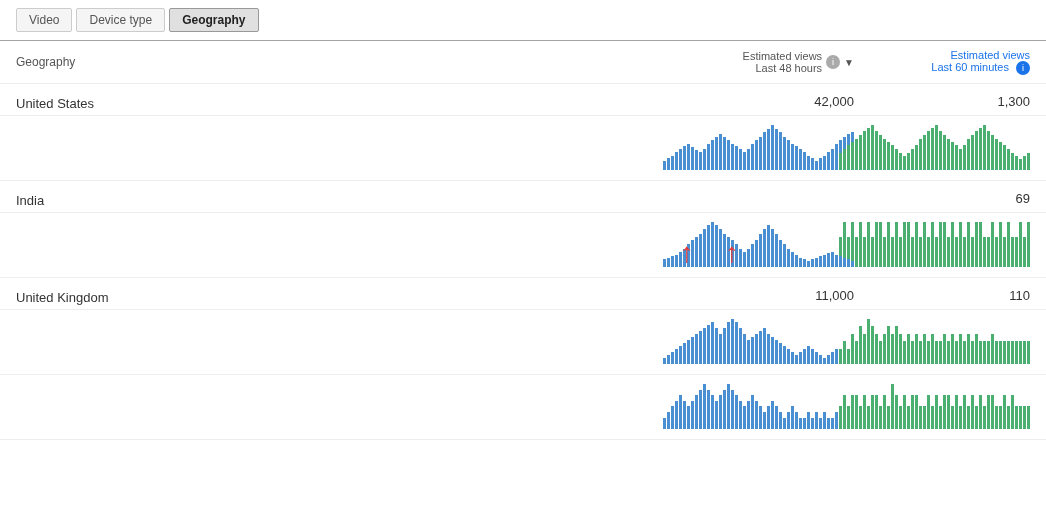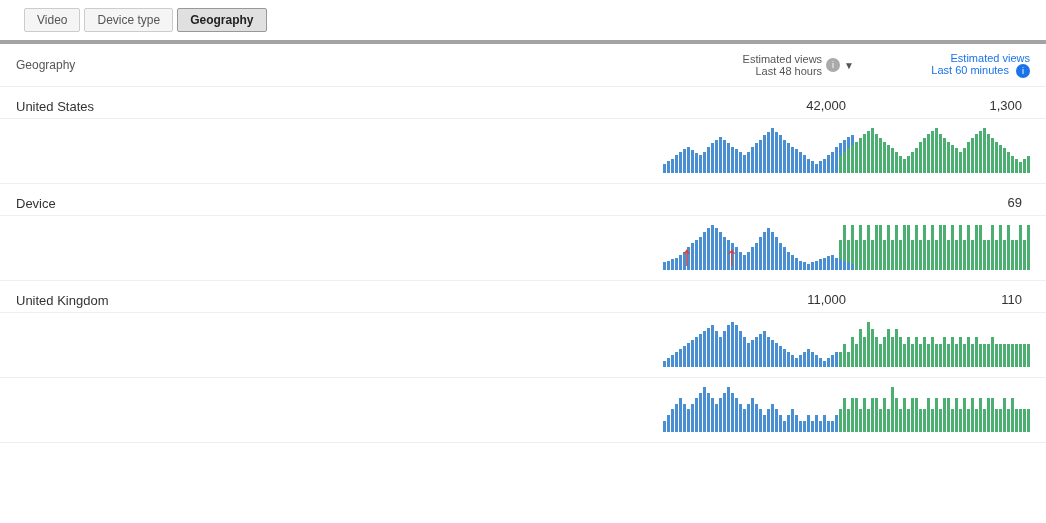--- a/index.html
+++ b/index.html
@@ -4,22 +4,22 @@
   <style>
     * { box-sizing: border-box; margin: 0; padding: 0; }
     body {
       font-family: Arial, sans-serif;
       font-size: 13px;
       background: #fff;
       color: #333;
     }
     .tabs {
       display: flex;
-      padding: 8px 24px;
-      border-bottom: 4px solid #a3a3a3;
+      padding: 8px 16px;
+      border-bottom: 1px solid #a3a3a3;
       gap: 4px;
     }
     .tab {
       padding: 4px 12px;
       border: 1px solid #ccc;
       border-radius: 2px;
       cursor: pointer;
       background: #f5f5f5;
       font-size: 12px;
       color: #555;
@@ -68,22 +68,22 @@
       border-radius: 50%;
       background: #aaa;
       color: #fff;
       font-size: 9px;
       display: inline-flex;
       align-items: center;
       justify-content: center;
     }
     .data-row {
       display: flex;
-      align-items: center;
-      padding: 10px 24px 4px 16px;
+      align-items: flex-start;
+      padding: 10px 16px 4px 16px;
       border-bottom: 1px solid #eee;
       position: relative;
     }
     .country-name {
       flex: 1;
       font-size: 13px;
       color: #333;
       padding-top: 2px;
     }
     .value-48 {
@@ -281,21 +281,21 @@
             <div class="bar-green" style="height: 21px;"></div>
             <div class="bar-green" style="height: 17px;"></div>
             <div class="bar-green" style="height: 14px;"></div>
             <div class="bar-green" style="height: 11px;"></div>
             <div class="bar-green" style="height: 14px;"></div>
             <div class="bar-green" style="height: 17px;"></div>
           </div>
         </div>
       </div>
       <div class="data-row">
-        <div class="country-name">Device</div>
+        <div class="country-name">India</div>
         <div class="value-60">69</div>
       </div>
       <div class="charts-row">
         <div class="chart-spacer"></div>
         <div class="chart-48" style="position: relative;">
           <div class="bar-chart-blue">
             <div class="bar-blue" style="height: 8px;"></div>
             <div class="bar-blue" style="height: 9px;"></div>
             <div class="bar-blue" style="height: 11px;"></div>
             <div class="bar-blue" style="height: 12px;"></div>

